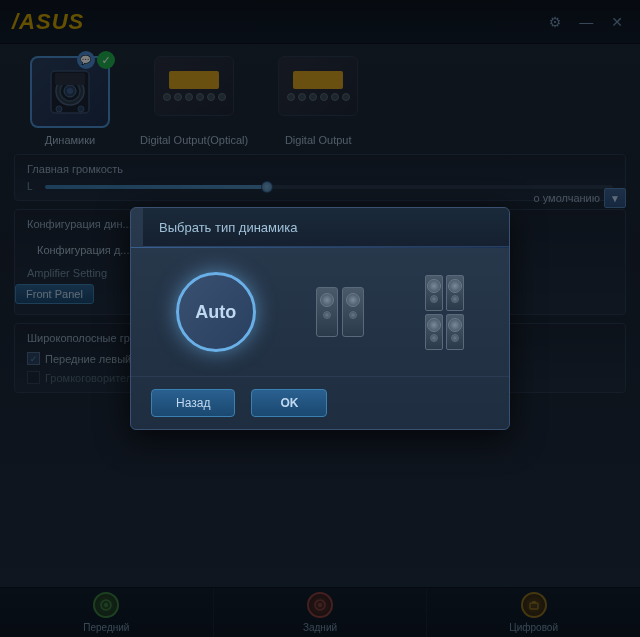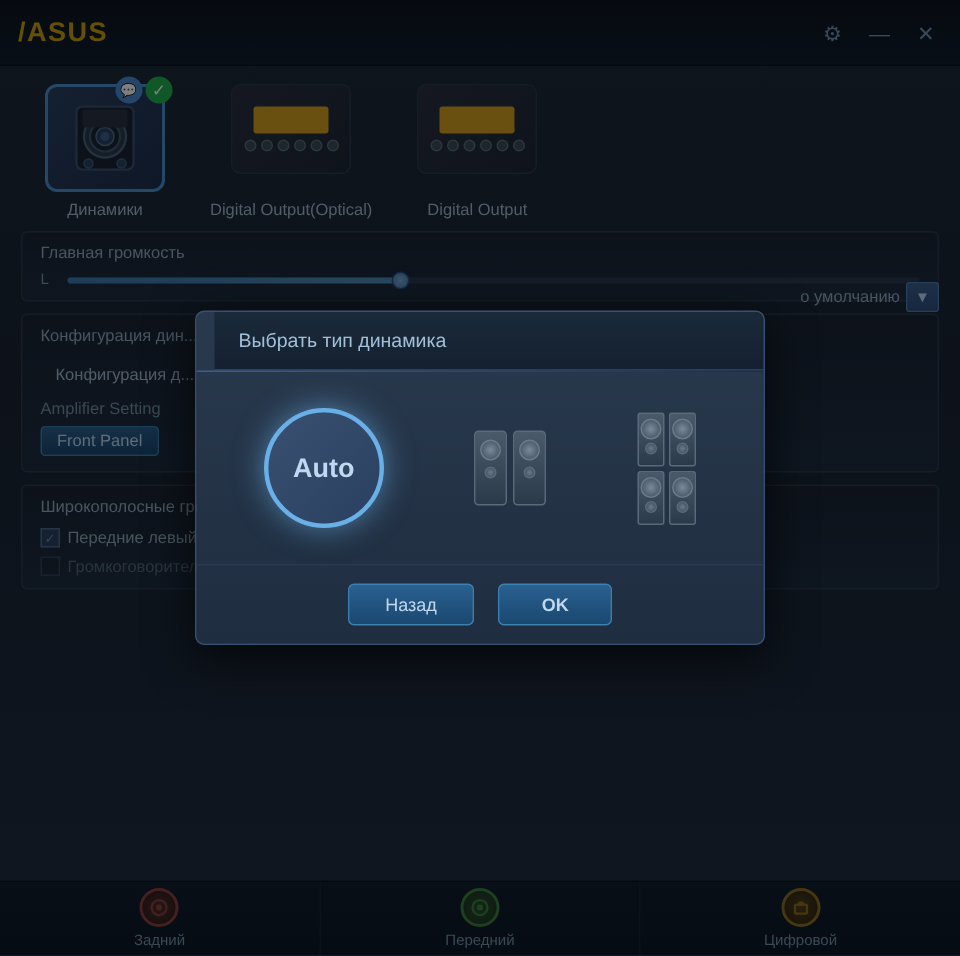--- a/index.html
+++ b/index.html
@@ -31,21 +31,22 @@
       border-bottom: 1px solid #0a1020;
     }
     .header-logo {
       display: flex;
       align-items: center;
       gap: 10px;
     }
     .asus-logo {
       color: #c8a000;
       font-weight: 900;
-      font-size: 18px;
+      font-size: 22px;
+      font-style: italic;
       letter-spacing: 1px;
     }
     .header-title {
       color: #b0c4d8;
       font-size: 13px;
       margin-left: 8px;
     }
     .header-controls {
       margin-left: auto;
       display: flex;
@@ -251,21 +252,21 @@
     }
     .front-panel-tab {
       display: inline-block;
       padding: 3px 10px;
       border-radius: 3px;
       font-size: 11px;
       background: linear-gradient(180deg, #2a6090, #1a4870);
       color: #c0d8f0;
       border: 1px solid #3a80b0;
       cursor: pointer;
-      margin: 2px 12px;
+      margin: 2px 0;
     }
 
     
     .wideband-section {
       background: linear-gradient(180deg, #1a2535 0%, #1e2d40 100%);
       border: 1px solid #2a3a50;
       border-radius: 4px;
       padding: 8px 12px;
       margin-top: 4px;
     }
@@ -471,21 +472,21 @@
       border: 1px solid #5a6a7a;
       display: flex;
       flex-direction: column;
       align-items: center;
       padding-top: 3px;
       gap: 2px;
     }
     .modal-footer {
       padding: 12px 20px;
       display: flex;
-      justify-content: center;
+      justify-content: flex-start;
       gap: 16px;
       border-top: 1px solid #2a3a50;
     }
     .btn-back {
       padding: 6px 24px;
       background: linear-gradient(180deg, #2a6090, #1a4870);
       border: 1px solid #3a80b0;
       border-radius: 4px;
       color: #c0d8f0;
       font-size: 12px;
@@ -647,36 +648,36 @@
       </div>
       <div class="checkbox-item" style="margin-top:6px">
         <div class="cb" style="opacity:0.4"></div>
         <span class="cb-label disabled">Громкоговорители объемного звука</span>
       </div>
     </div>
   </div>
 
   <div class="bottom-bar">
     <div class="bottom-tab">
+      <div class="tab-circle" style="border-color:#3a8040; background:radial-gradient(circle, #2a5030, #1a3020);">
+        <svg width="14" height="14" viewBox="0 0 14 14">
+          <circle cx="7" cy="7" r="5" fill="none" stroke="#3a8040" stroke-width="1.5"></circle>
+          <circle cx="7" cy="7" r="2" fill="#3a8040"></circle>
+        </svg>
+      </div>
+      <span class="bottom-tab-label">Передний</span>
+    </div>
+    <div class="bottom-tab">
       <div class="tab-circle" style="border-color:#8a4040; background:radial-gradient(circle, #503030, #2a1818);">
         <svg width="14" height="14" viewBox="0 0 14 14">
           <circle cx="7" cy="7" r="5" fill="none" stroke="#8a4040" stroke-width="1.5"></circle>
           <circle cx="7" cy="7" r="2" fill="#8a4040"></circle>
         </svg>
       </div>
       <span class="bottom-tab-label">Задний</span>
-    </div>
-    <div class="bottom-tab">
-      <div class="tab-circle" style="border-color:#3a8040; background:radial-gradient(circle, #2a5030, #1a3020);">
-        <svg width="14" height="14" viewBox="0 0 14 14">
-          <circle cx="7" cy="7" r="5" fill="none" stroke="#3a8040" stroke-width="1.5"></circle>
-          <circle cx="7" cy="7" r="2" fill="#3a8040"></circle>
-        </svg>
-      </div>
-      <span class="bottom-tab-label">Передний</span>
     </div>
     <div class="bottom-tab" style="border-right:none">
       <div class="tab-circle" style="border-color:#8a7020; background:radial-gradient(circle, #504020, #2a2010);">
         <svg width="14" height="14" viewBox="0 0 14 14">
           <rect x="3" y="5" width="8" height="6" rx="1" fill="none" stroke="#8a7020" stroke-width="1.5"></rect>
           <rect x="5" y="3" width="4" height="3" rx="1" fill="#8a7020"></rect>
         </svg>
       </div>
       <span class="bottom-tab-label">Цифровой</span>
     </div>

